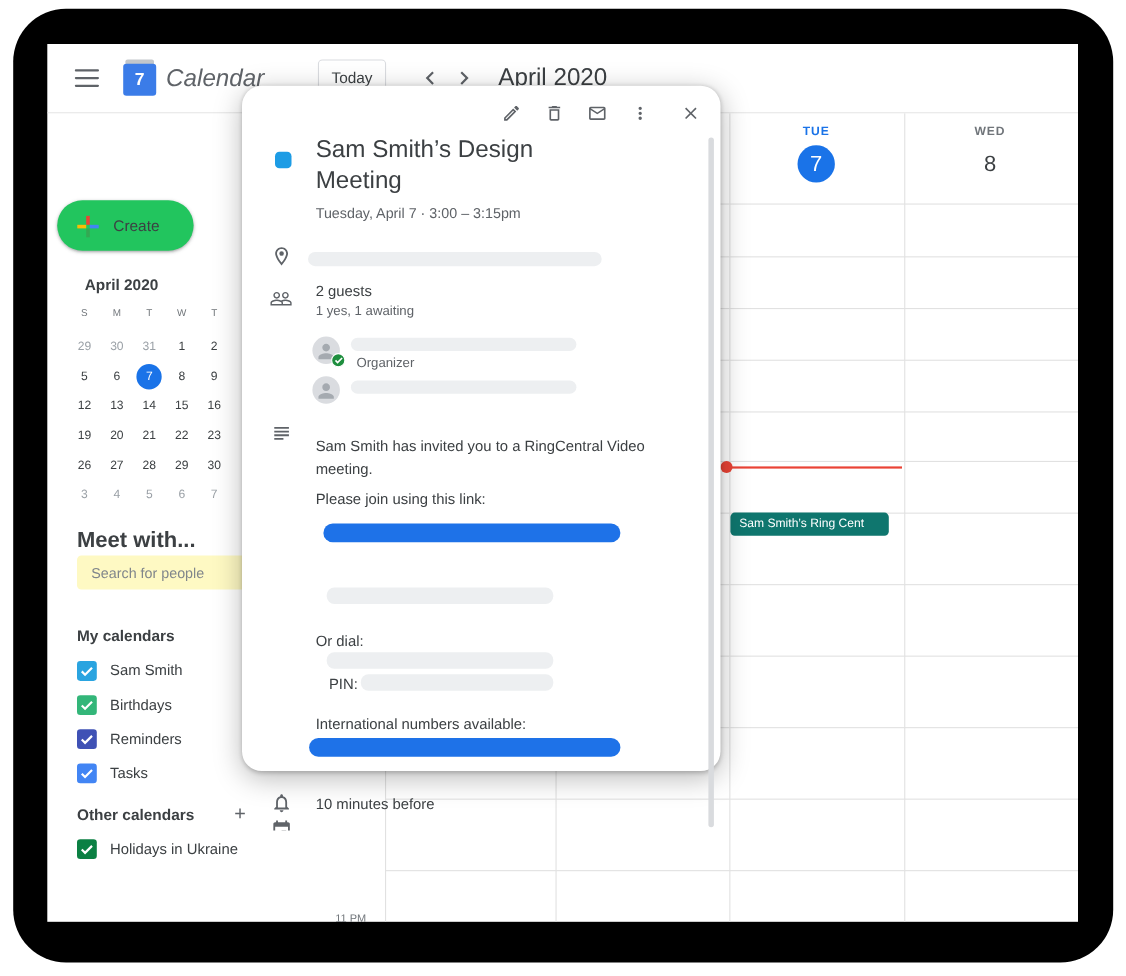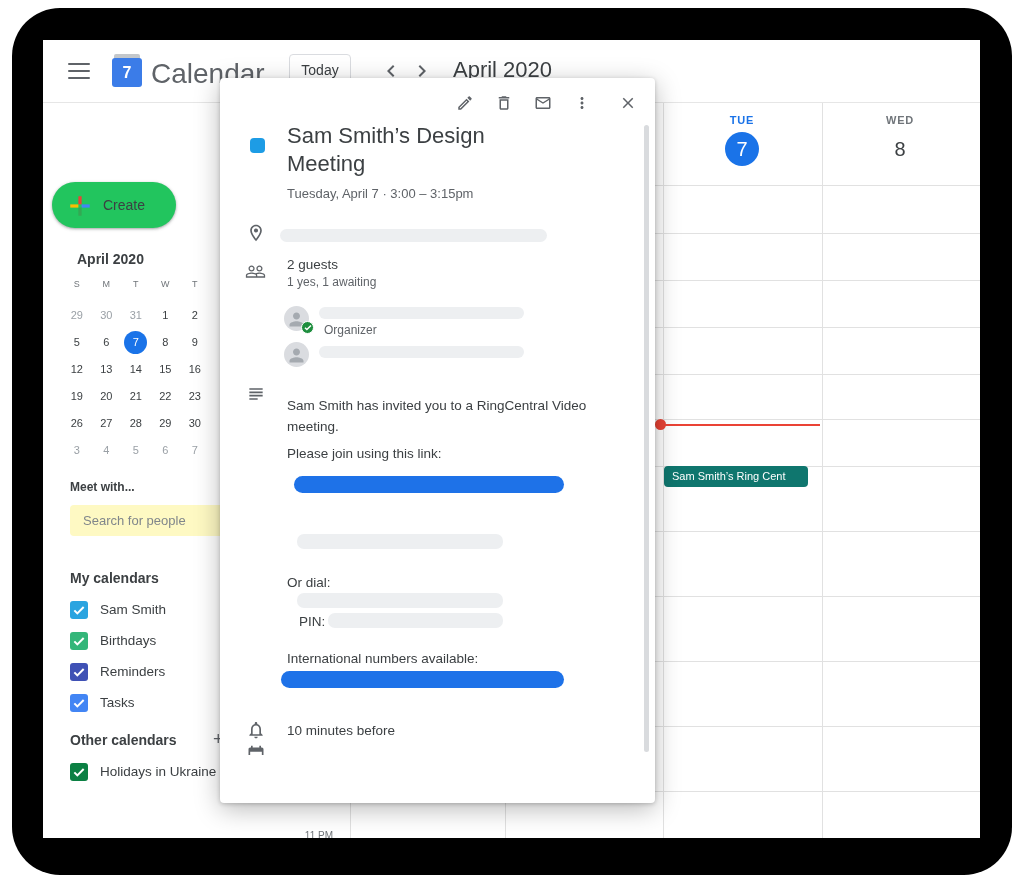--- a/index.html
+++ b/index.html
@@ -14,21 +14,21 @@
 
   
   .hdr-border { position:absolute; left:0; top:62px; width:100%; height:1px; background:#e6e6e6; z-index:1; }
   .hamburger { position:absolute; left:25px; top:22px; width:22px; height:18px; cursor:pointer; z-index:1; }
   .hamburger span { position:absolute; left:0; width:22px; height:2px; background:#5f6368; border-radius:1px; }
   .hamburger span:nth-child(1){top:1px} .hamburger span:nth-child(2){top:8px} .hamburger span:nth-child(3){top:15px}
   .logo { position:absolute; left:69px; top:14px; width:30px; height:33px; z-index:1; }
   .logo .binder { position:absolute; left:2px; top:0; width:26px; height:6px; background:#c3c7cb; border-radius:2px 2px 0 0; }
   .logo .face { position:absolute; left:0; top:4px; width:30px; height:29px; background:#3b7ce8; border-radius:3px;
                 color:#fff; font-size:16px; font-weight:bold; text-align:center; line-height:29px; }
-  .app-name { position:absolute; left:108px; top:18px; font-size:28px; color:#5f6368; z-index:1; }
+  .app-name { position:absolute; left:108px; top:18px; font-size:22px; color:#5f6368; z-index:1;font-style:italic; }
   .today-btn { position:absolute; left:246px; top:14px; width:62px; height:33px; border:1px solid #dadce0; border-radius:4px;
                background:#fff; font-size:14px; color:#3c4043; text-align:center; line-height:31px; cursor:pointer; z-index:1; }
   .nav-arrow { position:absolute; top:19px; width:24px; height:24px; color:#5f6368; cursor:pointer; z-index:1; }
   .nav-prev { left:336px; } .nav-next { left:367px; }
   .view-title { position:absolute; left:410px; top:17px; font-size:22px; color:#3c4043; z-index:1; }
 
   
   .sidebar { position:absolute; left:0; top:63px; width:230px; height:735px; z-index:2; }
   .create-btn { position:absolute; left:9px; top:79px; width:124px; height:46px; background:#22c55e; border-radius:24px;
                 box-shadow:0 1px 2px rgba(60,64,67,.3), 0 1px 3px 1px rgba(60,64,67,.15); cursor:pointer; }
@@ -36,21 +36,21 @@
   .create-btn .lbl { position:absolute; left:51px; top:15px; font-size:14px; color:#3c4043; }
   .mini-title { position:absolute; left:34px; top:148px; font-size:14px; font-weight:bold; color:#3c4043; }
   .mc-head { position:absolute; left:19px; top:176px; display:grid; grid-template-columns:repeat(5,29.5px); }
   .mc-head span { text-align:center; font-size:9px; color:#70757a; }
   .mc-grid { position:absolute; left:19px; top:199px; display:grid; grid-template-columns:repeat(5,29.5px); grid-auto-rows:27px; }
   .mc-cell { position:relative; text-align:center; font-size:11px; color:#3c4043; line-height:27px; cursor:pointer; }
   .mc-cell.muted { color:#9aa0a6; }
   .mc-cell.selected { color:#fff; }
   .mc-cell.selected::before { content:""; position:absolute; left:3px; top:2px; width:23px; height:23px; background:#1a73e8; border-radius:50%; z-index:-1; }
   .mc-cell.selected { z-index:0; }
-  .meet-with { position:absolute; left:27px; top:377px; font-size:12px; font-weight:bold; color:#3c4043; }
+  .meet-with { position:absolute; left:27px; top:377px; font-size:20px; font-weight:bold; color:#3c4043; }
   .search-box { position:absolute; left:27px; top:402px; width:160px; height:31px; background:#fef9c3; border-radius:4px; cursor:text; }
   .search-box span { display:block; padding-left:13px; font-size:13px; color:#80868b; line-height:31px; }
   .side-sec { position:absolute; left:27px; font-size:14px; font-weight:bold; color:#3c4043; }
   .cal-row { position:absolute; left:27px; height:18px; cursor:pointer; }
   .cal-row .box { position:absolute; left:0; top:0; width:18px; height:18px; border-radius:3px; }
   .cal-row .box svg { position:absolute; left:1px; top:1px; }
   .cal-row .lbl { position:absolute; left:30px; top:1px; font-size:13.5px; color:#3c4043; white-space:nowrap; }
   .add-other { position:absolute; left:170px; top:626px; font-size:18px; color:#5f6368; cursor:pointer; }
 
   
@@ -62,21 +62,21 @@
   .day-col.active .dlab { color:#1a73e8; }
   .day-col .dnum { margin:6px auto 0; width:34px; height:34px; font-size:20px; color:#3c4043; line-height:34px; }
   .day-col.active .dnum { background:#1a73e8; border-radius:50%; color:#fff; }
   .now-line { position:absolute; left:618px; top:384px; width:159px; height:2px; }
   .now-dot { position:absolute; left:612px; top:379px; width:11px; height:11px; border-radius:50%; }
   .event-chip { position:absolute; left:621px; top:426px; width:144px; height:21px; border-radius:4px; color:#fff;
                 font-size:11px; line-height:21px; padding-left:8px; white-space:nowrap; overflow:hidden; cursor:pointer; }
   .time-gutter-lbl { position:absolute; left:250px; top:790px; width:40px; text-align:right; font-size:10px; color:#70757a; }
 
   
-  .popup { position:absolute; left:177px; top:38px; width:435px; height:725px; background:#fff; border-radius:4px;
+  .popup { position:absolute; left:177px; top:38px; width:435px; height:623px; background:#fff; border-radius:18px;
            box-shadow:0 6px 26px rgba(0,0,0,.28), 0 1px 4px rgba(0,0,0,.2); z-index:10; }
   .pp-toolbar { position:absolute; top:16px; right:18px; display:flex; gap:21px; align-items:center; }
   .pp-toolbar .tbtn { width:18px; height:18px; color:#5f6368; cursor:pointer; }
   .pp-toolbar .tbtn.close { margin-left:7px; }
   .pp-color { position:absolute; left:30px; top:60px; width:15px; height:15px; border-radius:4px; }
   .pp-title { position:absolute; left:67px; top:44px; width:240px; font-size:22px; line-height:28px; color:#3c4043; }
   .pp-datetime { position:absolute; left:67px; top:108px; font-size:13px; color:#5f6368; }
   .pp-icon { position:absolute; width:20px; height:20px; color:#5f6368; }
   .pill { position:absolute; background:#edeff1; border-radius:7px; }
   .pill.blue { border-radius:9px; }

